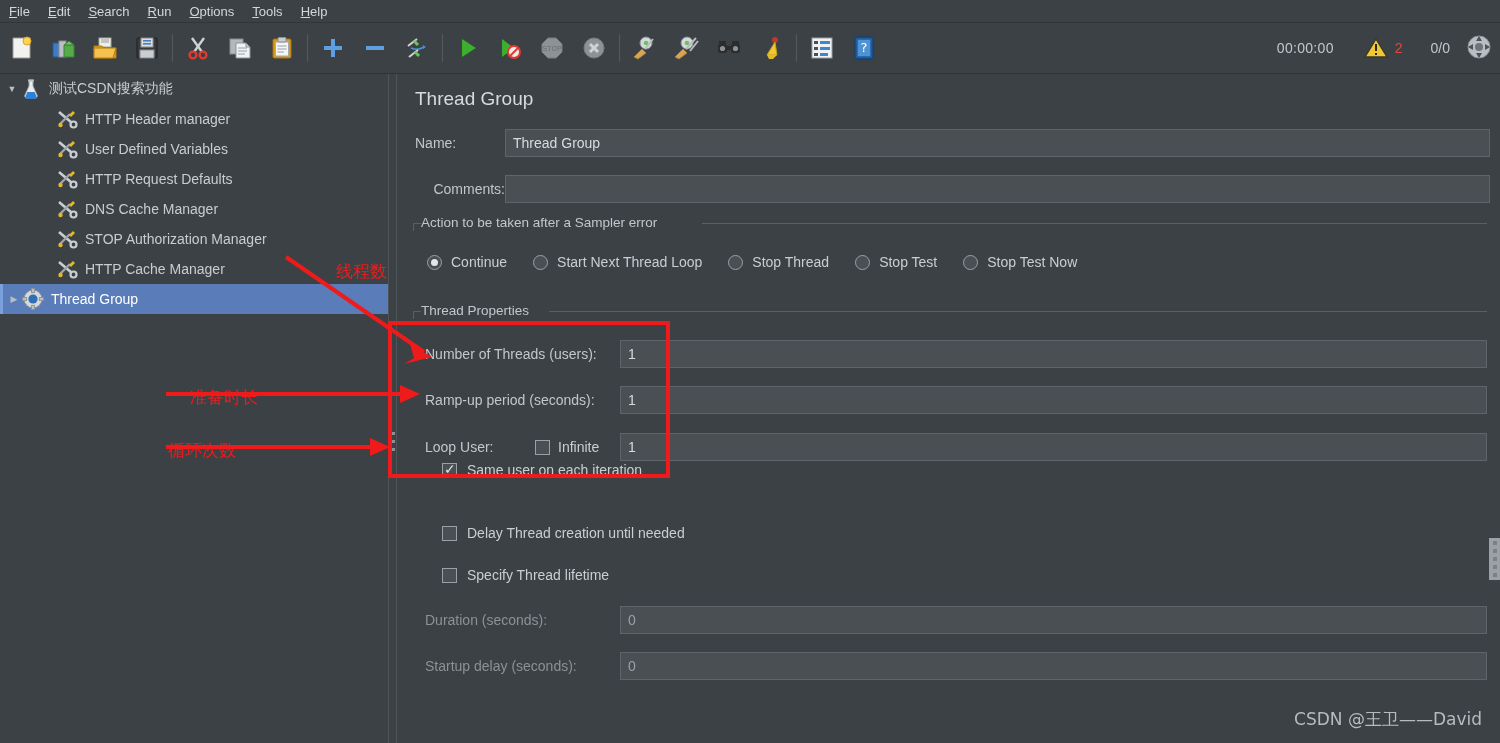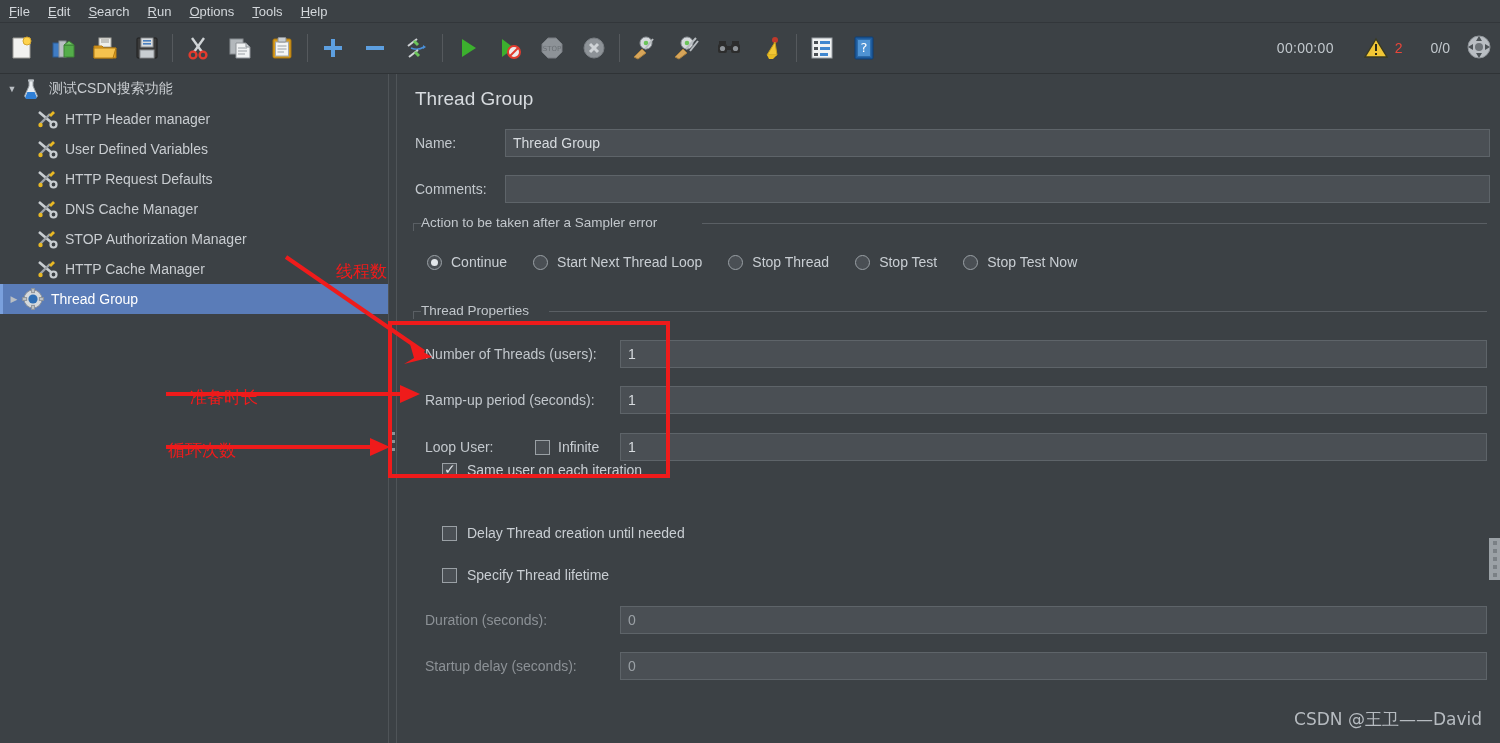--- a/index.html
+++ b/index.html
@@ -107,21 +107,21 @@
 
   
   .tree-row {
     height: 30px;
     display: flex; align-items: center;
     padding-left: 6px;
     font-size: 14px; color: #c9cdd1;
     cursor: default; white-space: nowrap;
   }
   .tree-row.root { padding-left: 4px; }
-  .tree-row.child { padding-left: 36px; }
+  .tree-row.child { padding-left: 56px; }
   .tree-row.selected {
     background: #5a7cb8;
     color: #ffffff;
     border-left: 3px solid #7aa0dd;
     padding-left: 3px;
   }
   .tree-row.selected .tw-label { margin-left: 0; }
   .twisty {
     width: 16px; display: inline-block;
     color: #b9bec3; font-size: 9px; text-align: center;
@@ -575,21 +575,21 @@
   <div class="right-pane">
 
     <div class="panel-title">Thread Group</div>
 
     <div class="field-row" style="top:55px; left:18px; width:1075px;">
       <div class="f-label" style="width:90px;">Name:</div>
       <input class="txt" style="width: 985px;" type="text" value="Thread Group">
     </div>
 
     <div class="field-row" style="top:101px; left:18px; width:1075px;">
-      <div class="f-label" style="width:90px;">Comments:</div>
+      <div class="f-label" style="width:90px;text-align:right;">Comments:</div>
       <input class="txt" style="width: 985px;" type="text" value="">
     </div>
 
     <div>
       <div class="group-legend" style="left:24px; top:141px;">Action to be taken after a Sampler error</div>
       <div class="group-line-top" style="left:16px; top:149px; width:8px;"></div>
       <div class="group-line-top" style="left:305px; top:149px; width:785px;"></div>
       <div class="group-line-left" style="left:16px; top:149px; height:8px;"></div>
 
       <div class="radio-row" style="left:30px; top:180px;">

